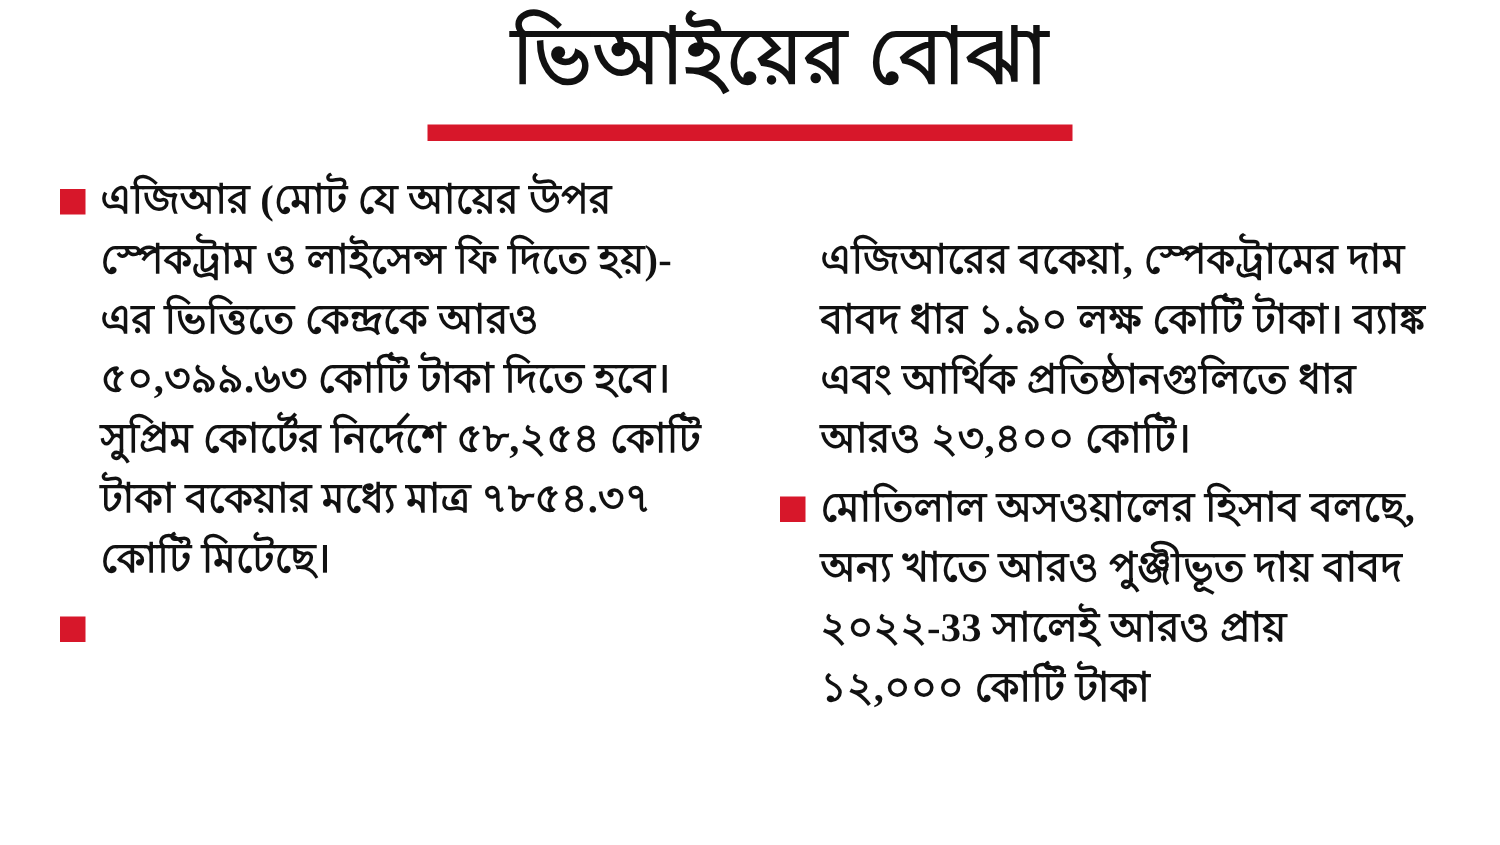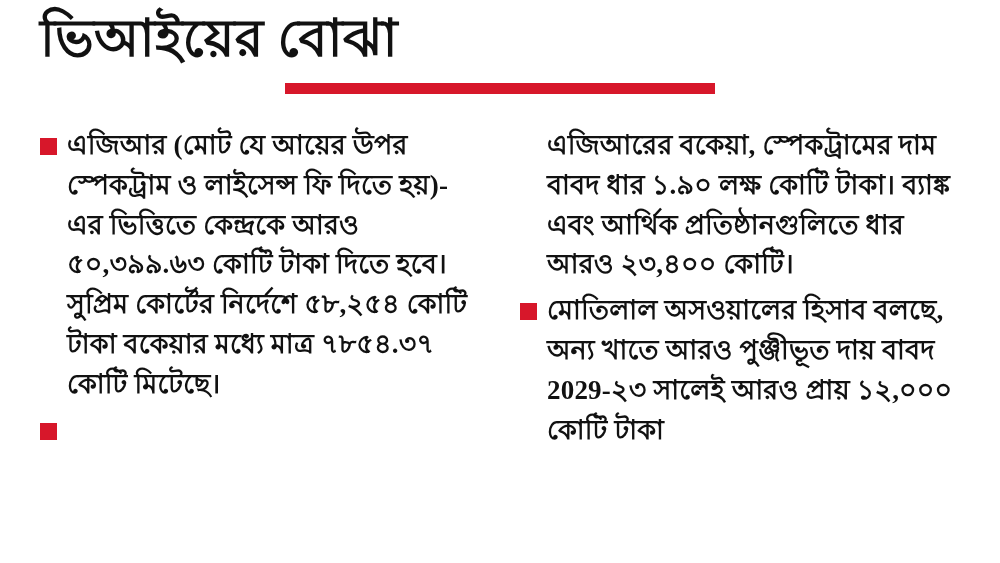--- a/index.html
+++ b/index.html
@@ -17,21 +17,21 @@
 
   .page {
     position: relative;
     width: 1000px;
     height: 563px;
     box-sizing: border-box;
     padding: 0;
   }
 
   .headline {
-    text-align: left;
+    text-align: center;
     font-size: 52px;
     line-height: 1.05;
     font-weight: bold;
     color: #111111;
     padding-top: 12px;
     letter-spacing: 0.5px;
     font-family: "Liberation Serif", "DejaVu Serif", serif;
     margin-left: 40px;
   }
 
@@ -39,21 +39,21 @@
     width: 430px;
     height: 11px;
     background: #d7172a;
     margin: 16px auto 0 auto;
   }
 
   .columns {
     display: flex;
     flex-direction: row;
     gap: 40px;
-    padding: 32px 40px 0 40px;
+    padding: 20px 40px 0 40px;
     box-sizing: border-box;
   }
 
   .column {
     width: 50%;
     box-sizing: border-box;
   }
 
   .bullet-item {
     display: flex;
@@ -84,20 +84,21 @@
     line-height: 1.48;
     font-weight: bold;
     color: #111111;
     letter-spacing: 0.2px;
     margin-bottom: 6px;
     padding-left: 27px;
   }
 
   .col-right .cont-text {
     padding-left: 27px;
+    margin-top: 40px;
   }
 </style>
 </head>
 <body>
 
 <div class="page">
 
   <div class="headline">ভিআইয়ের বোঝা</div>
   <div class="headline-rule"></div>
 
@@ -115,19 +116,19 @@
       </div>
 
     </div>
 
     <div class="column col-right">
 
       <div class="cont-text">এজিআরের বকেয়া, স্পেকট্রামের দাম বাবদ ধার ১.৯০ লক্ষ কোটি টাকা। ব্যাঙ্ক এবং আর্থিক প্রতিষ্ঠানগুলিতে ধার আরও ২৩,৪০০ কোটি।</div>
 
       <div class="bullet-item">
         <span class="bullet-marker"></span>
-        <span class="bullet-text">মোতিলাল অসওয়ালের হিসাব বলছে, অন্য খাতে আরও পুঞ্জীভূত দায় বাবদ 2029-২৩ সালেই আরও প্রায় ১২,০০০ কোটি টাকা</span>
+        <span class="bullet-text">মোতিলাল অসওয়ালের হিসাব বলছে, অন্য খাতে আরও পুঞ্জীভূত দায় বাবদ ২০২২-33 সালেই আরও প্রায় ১২,০০০ কোটি টাকা</span>
       </div>
 
     </div>
 
   </div>
 </div>
 
 </body></html>

